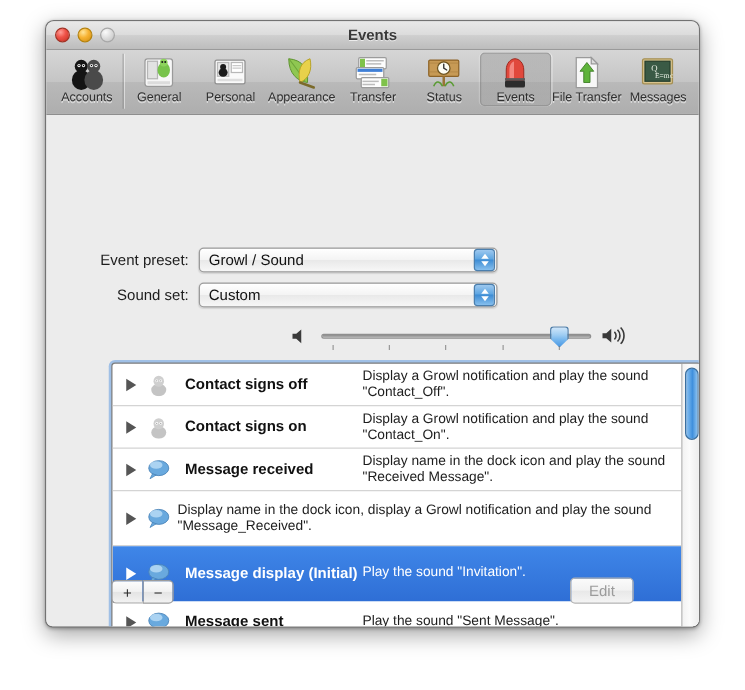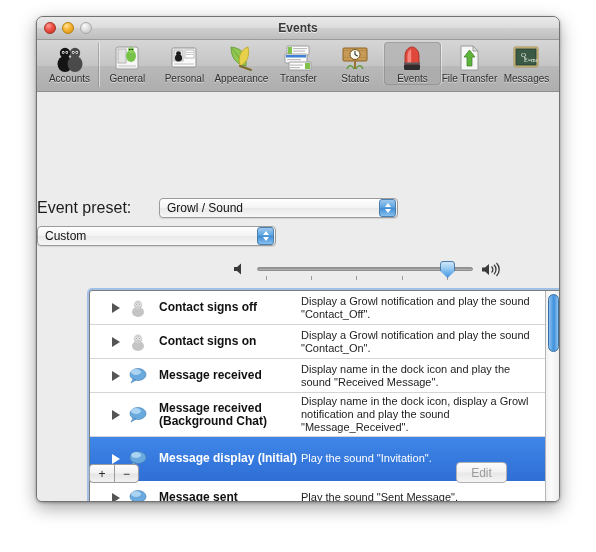--- a/index.html
+++ b/index.html
@@ -111,21 +111,22 @@
     box-sizing: border-box;
   }
 
   .form-row {
     display: flex;
     align-items: center;
     justify-content: flex-start;
   }
   .form-label {
     width: 122px;
-    font-size: 16px;
+    text-align: right;
+    font-size: 12px;
     color: #1d1d1d;
     padding-right: 8px;
     box-sizing: border-box;
   }
   .popup {
     position: relative;
     width: 239px;
     height: 20px;
     border-radius: 4px;
     background: linear-gradient(to bottom,#ffffff 0%,#f4f4f4 48%,#e9e9e9 52%,#f7f7f7 100%);
@@ -210,21 +211,21 @@
     position: absolute;
     left: 0; top: 0; right: 15px; bottom: 0;
     overflow: hidden;
   }
   .row {
     display: flex;
     align-items: center;
     border-bottom: 1px solid #d4d4d4;
     box-sizing: border-box;
     height: 34px;
-    padding-left: 19px;
+    padding-left: 8px;
   }
   .row.tall { height: 44px; }
   .row.selected {
     background: linear-gradient(to bottom,#3f86e8 0%,#2f6fd6 100%);
     border-bottom-color: #2f6fd6;
   }
   .disc {
     width: 14px; flex: none;
     display: flex; align-items: center; justify-content: center;
   }
@@ -468,20 +469,21 @@
       <div class="popup">
         <div class="popup-value">Growl / Sound</div>
         <div class="stepper">
           <div class="tri-up"></div>
             <div class="tri-dn"></div>
         </div>
       </div>
     </div>
 
     <div class="form-row" style="position:absolute; left:0; top:134px; width:100%;">
+      <div class="form-label">Sound set:</div>
       <div class="popup">
         <div class="popup-value">Custom</div>
         <div class="stepper">
           <div class="tri-up"></div>
             <div class="tri-dn"></div>
         </div>
       </div>
     </div>
 
     <div id="sliderrow">
@@ -565,21 +567,20 @@
             <div class="disc">
               <div class="disc-tri"></div>
             </div>
             <div class="r-icon">
               <svg width="20" height="17" viewBox="0 0 20 17">
                 <ellipse cx="10" cy="7.5" rx="8" ry="6" fill="#69a9de" stroke="#4a84b8" stroke-width="0.7"></ellipse>
                 <ellipse cx="8" cy="5" rx="5" ry="3" fill="#bcddf6" opacity="0.8"></ellipse>
                 <path d="M5 12 L3 16 L8 13 Z" fill="#69a9de" stroke="#4a84b8" stroke-width="0.6"></path>
               </svg>
             </div>
-            <div class="r-name">Message received (Background Chat)</div>
             <div class="r-desc">Display name in the dock icon, display a Growl notification and play the sound "Message_Received".</div>
           </div>
           <div class="row tall selected">
             <div class="disc">
               <div class="disc-tri"></div>
             </div>
             <div class="r-icon">
               <svg width="20" height="17" viewBox="0 0 20 17">
                 <ellipse cx="10" cy="7.5" rx="8" ry="6" fill="#69a9de" stroke="#4a84b8" stroke-width="0.7"></ellipse>
                 <ellipse cx="8" cy="5" rx="5" ry="3" fill="#bcddf6" opacity="0.8"></ellipse>

